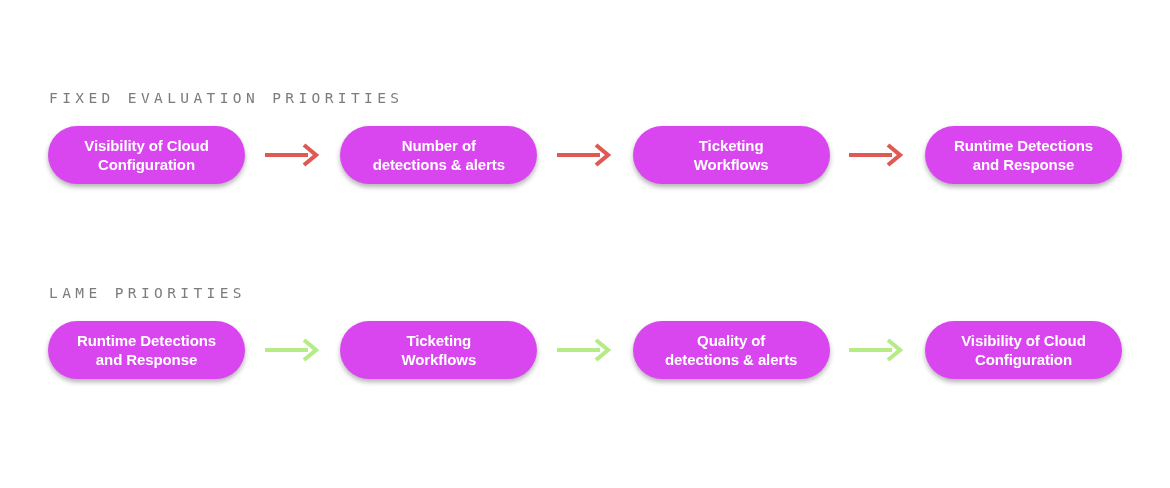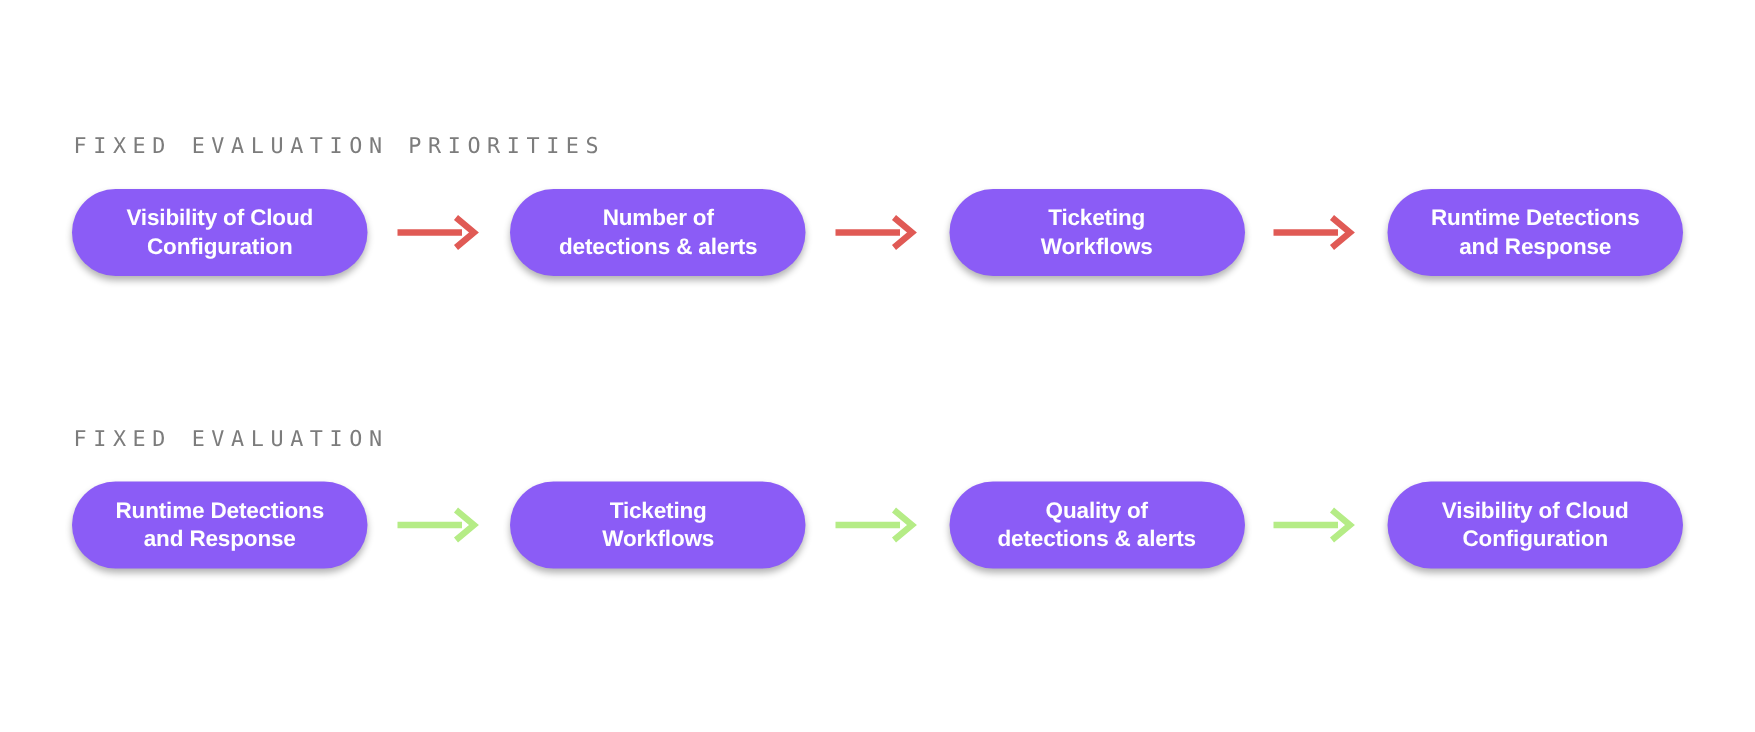--- a/index.html
+++ b/index.html
@@ -50,21 +50,21 @@
     top: 38px;
     display: flex;
     flex-direction: row;
     align-items: center;
     width: 1074px;
   }
 
   .pill {
     flex: 0 0 auto;
     height: 58px;
-    background: #8b5cf6;
+    background: #d946ef;
     border-radius: 29px;
     display: flex;
     align-items: center;
     justify-content: center;
     text-align: center;
     box-shadow: 0 3px 5px rgba(0,0,0,0.30);
     box-sizing: border-box;
     padding: 0 16px;
   }
 
@@ -144,21 +144,21 @@
 
       <div class="pill pill-w-3">
         <span class="pill-label">Runtime Detections
 and Response</span>
       </div>
 
     </div>
   </div>
 
   <div class="flow-row row-1">
-    <div class="row-label">FIXED EVALUATION</div>
+    <div class="row-label">LAME PRIORITIES</div>
 
     <div class="chain">
 
       <div class="pill pill-w-0">
         <span class="pill-label">Runtime Detections
 and Response</span>
       </div>
 
       <div class="arrow">
         <svg width="58" height="26" viewBox="0 0 58 26" aria-hidden="true">

